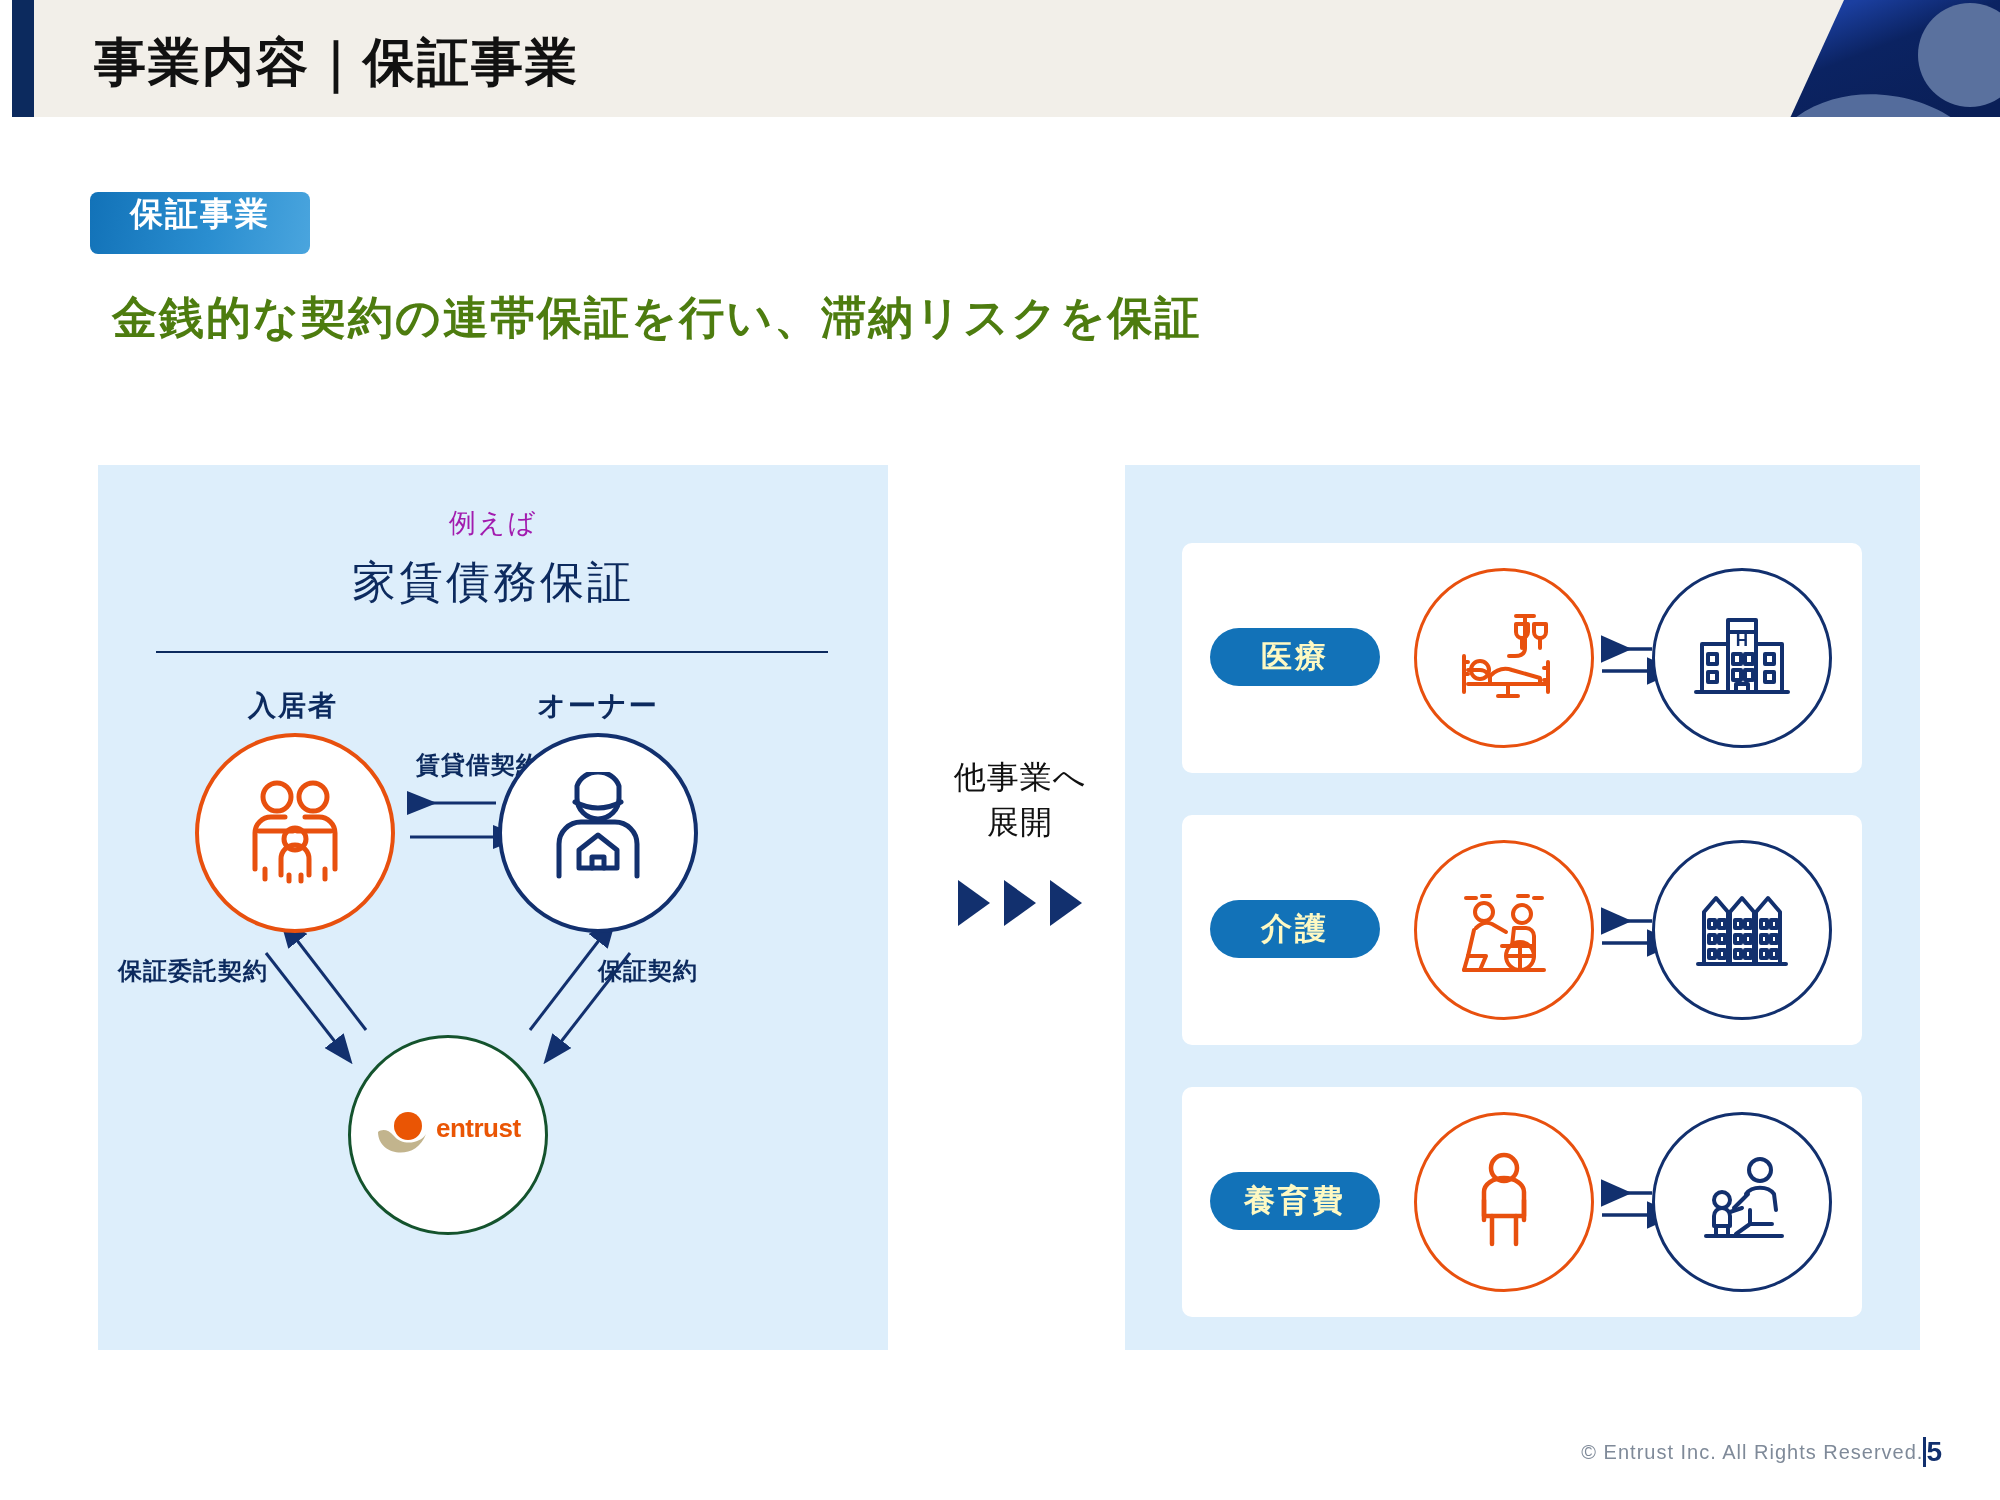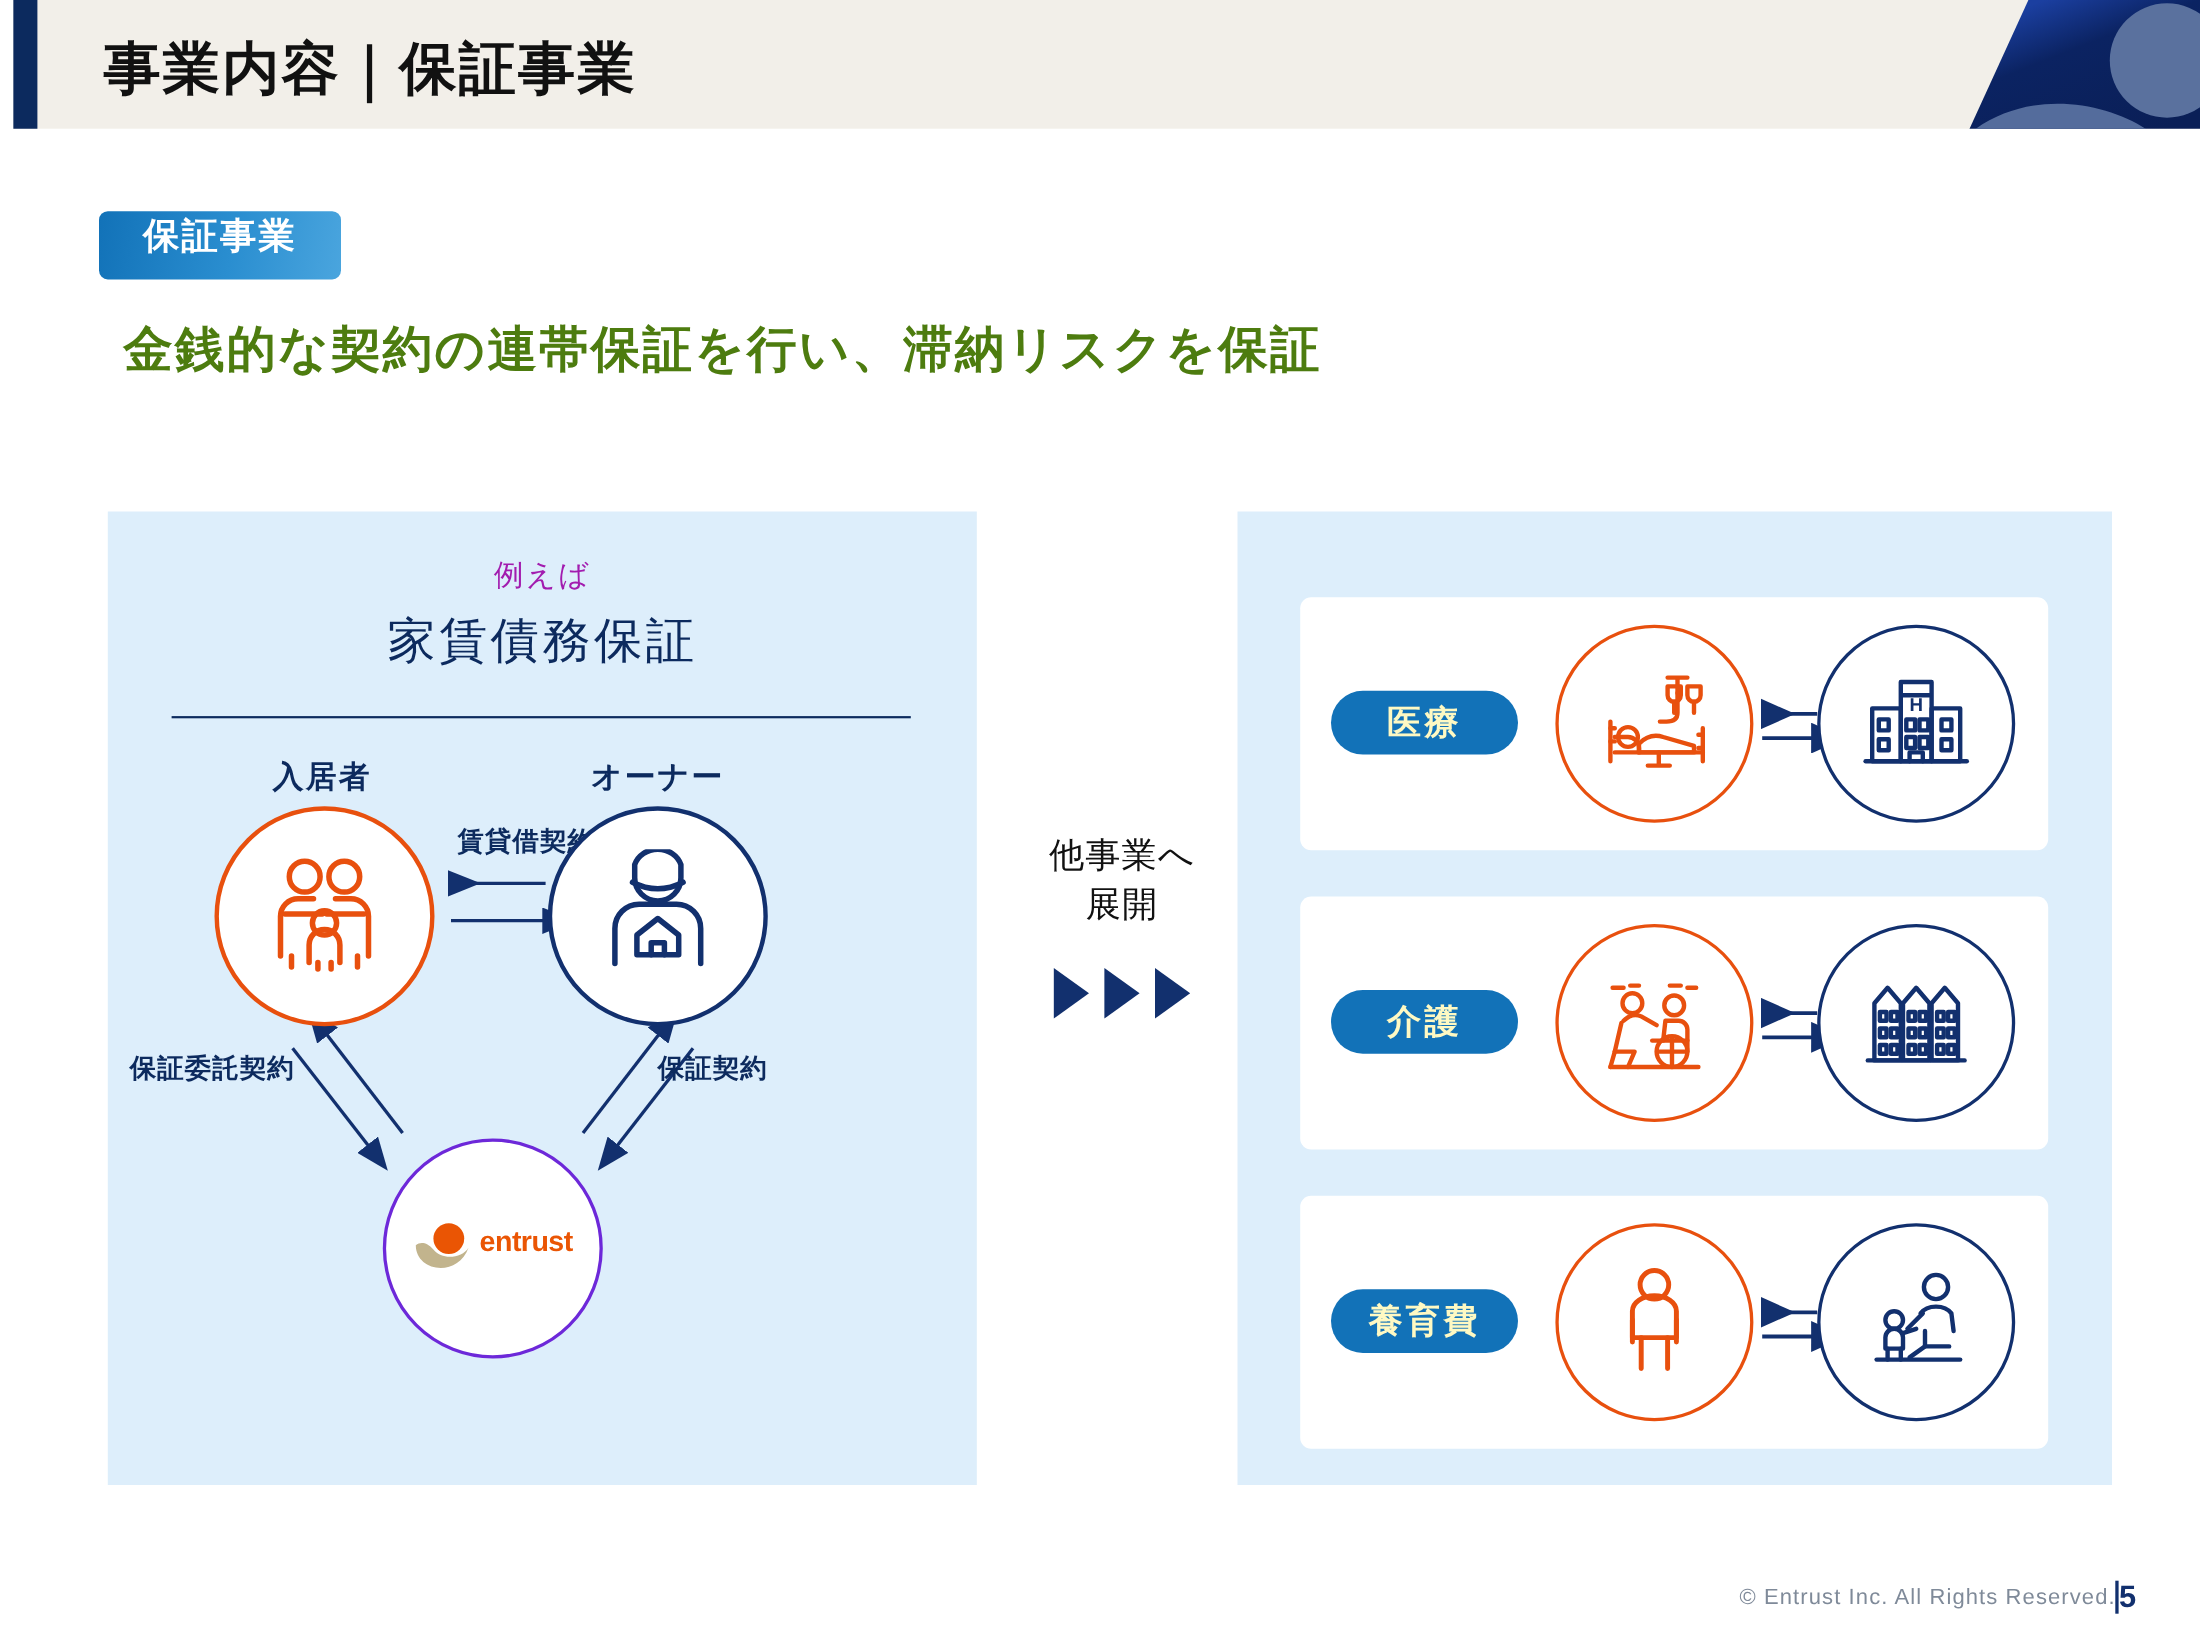--- a/index.html
+++ b/index.html
@@ -76,21 +76,21 @@
   }
   .lbl-tenant { left:85px; top:222px; width:220px; }
   .lbl-owner  { left:390px; top:222px; width:220px; }
 
   .circle-node {
     position:absolute; border-radius:50%; background:#ffffff;
     display:flex; align-items:center; justify-content:center;
   }
   .node-tenant { left:97px; top:268px; width:200px; height:200px; border:4px solid #e8500e; }
   .node-owner  { left:400px; top:268px; width:200px; height:200px; border:4px solid #12306e; }
-  .node-entrust{ left:250px; top:570px; width:200px; height:200px; border:3px solid #6d28d9; }
+  .node-entrust{ left:250px; top:570px; width:200px; height:200px; border:3px solid #14532d; }
 
   .arrow-label {
     position:absolute; color:#0c2a5e; font-size:24px; font-weight:bold;
     letter-spacing:1px; white-space:nowrap;
   }
   .lbl-lease  { left:318px; top:284px; }
   .lbl-entrustc { left:20px; top:490px; }
   .lbl-guarantee{ left:500px; top:490px; }
 
   .svg-layer { position:absolute; left:0; top:0; width:790px; height:885px; pointer-events:none; }

